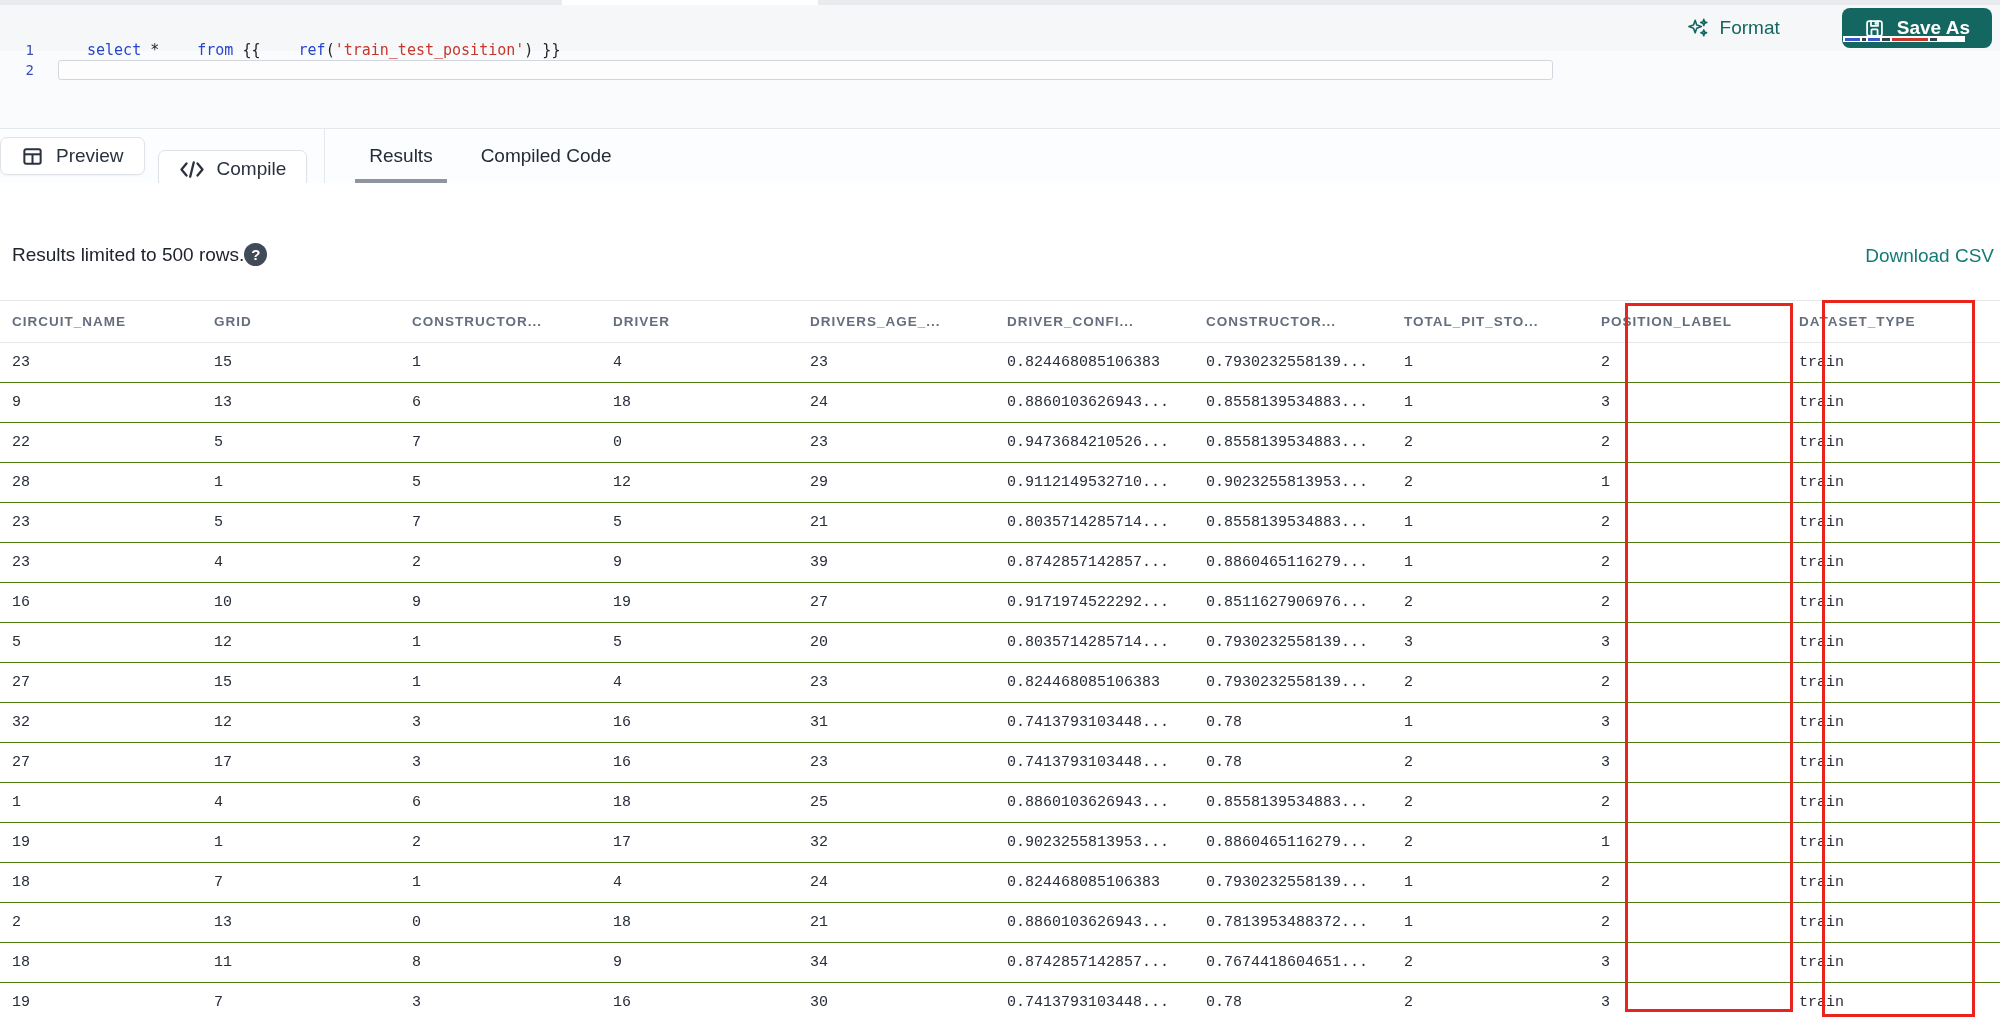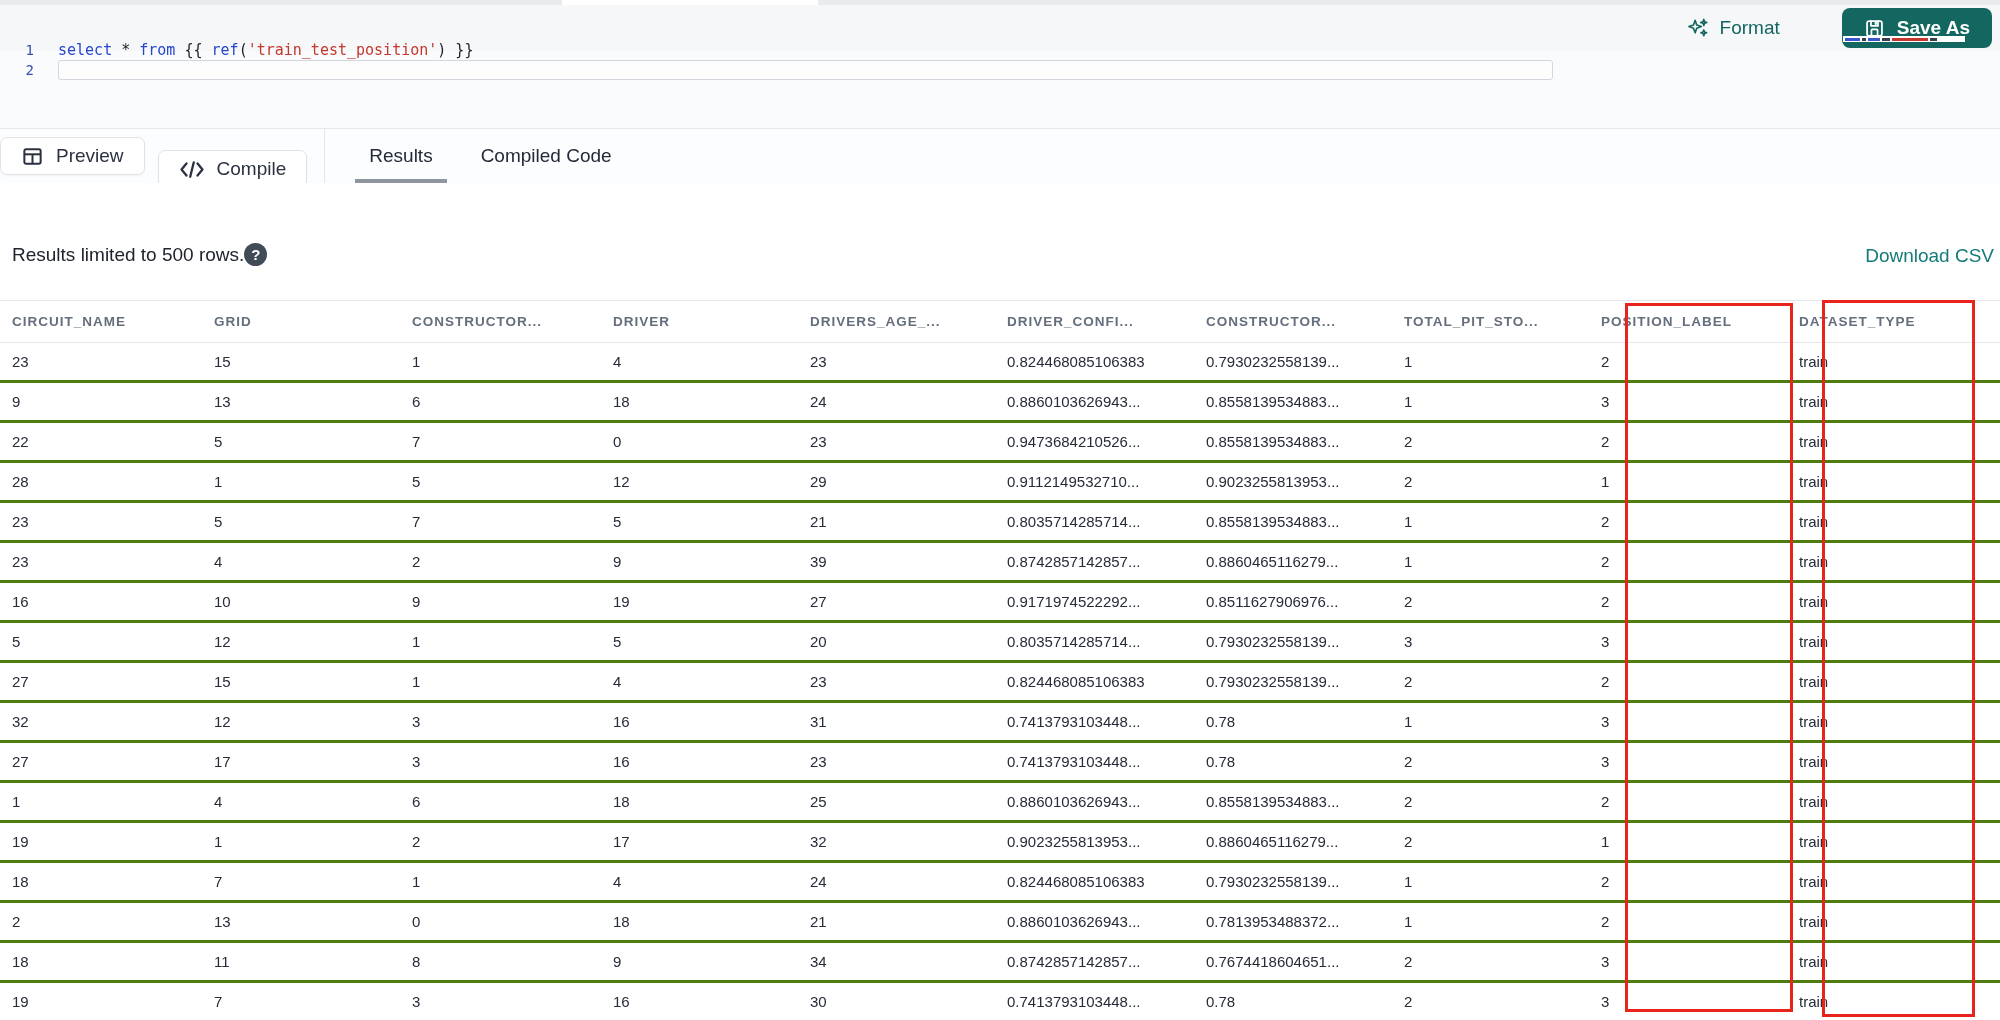--- a/index.html
+++ b/index.html
@@ -17,21 +17,21 @@
   
   .editor-pane { position:absolute; top:5px; left:0; width:2000px; height:123px; background:#fafbfd; }
   .editor-toolbar { position:absolute; top:0; left:0; right:0; height:46px; display:flex; align-items:center; justify-content:flex-end; gap:26px; padding-right:8px; background:#f6f7f9; }
   .format-btn { display:flex; align-items:center; gap:10px; background:transparent; border:none; cursor:pointer; font-family:inherit; font-size:19px; color:#136760; }
   .saveas-btn { display:flex; align-items:center; gap:12px; background:#136760; color:#fff; border:none; border-radius:8px; height:40px; padding:0 22px; font-family:inherit; font-size:19px; font-weight:600; cursor:pointer;margin-left:36px; }
 
   .code-lines { position:absolute; top:35px; left:0; right:0; }
   .code-line { display:flex; align-items:center; height:20px; font-family:"DejaVu Sans Mono", monospace; font-size:15px; }
   .ln { flex:none; width:34px; text-align:right; margin-right:24px; color:#3a4db1; font-size:14px; }
   .code-content { white-space:pre; }
-  .tok-keyword { color:#2646cc; }
+  .tok-keyword { color:#2646cc;margin-left:29px; }
   .tok-string { color:#c5372c; }
   .tok-plain, .tok-operator { color:#1c2029; }
   .cursor-line-box { width:1495px; height:20px; border:1px solid #d3d7dd; border-radius:3px; background:#fdfdfe; }
 
   .minimap { position:absolute; top:31px; right:35px; width:122px; height:6px; display:flex; align-items:center; gap:2px; background:#ffffff; padding:1px 2px; }
   .mm { height:3px; display:inline-block; }
   .mm.b { background:#3a56c9; }
   .mm.d { background:#3a3f4a; }
   .mm.r { background:#c5372c; }
 
@@ -49,21 +49,21 @@
   .results-bar { position:absolute; top:183px; left:0; width:2000px; height:117px; background:#ffffff; }
   .results-info { position:absolute; left:12px; top:60px; display:flex; align-items:center; font-size:19px; color:#20242e; }
   .help-icon { width:23px; height:23px; border-radius:50%; background:#414a57; color:#ffffff; font-size:15px; font-weight:700; display:flex; align-items:center; justify-content:center; cursor:pointer; }
   .download-link { position:absolute; right:6px; top:62px; font-size:19px; color:#147a78; text-decoration:none; cursor:pointer; }
 
   
   .rtable { --cols:202px 198px 201px 197px 197px 199px 198px 197px 198px 163px;
     position:absolute; top:300px; left:0; width:2000px; bottom:0; background:#ffffff; }
   .thead { display:grid; grid-template-columns:var(--cols); height:43px; align-items:center; border-top:1px solid #e4e7eb; border-bottom:1px solid #e4e7eb; }
   .th { padding-left:12px; font-size:13.5px; font-weight:700; letter-spacing:1px; color:#646e7c; white-space:nowrap; overflow:hidden; }
-  .trow { display:grid; grid-template-columns:var(--cols); height:40px; align-items:center; border-bottom:3px solid #4d7c0f; }
+  .trow { display:grid; grid-template-columns:var(--cols); height:40px; align-items:center; border-bottom:1px solid #4d7c0f;font-family:Liberation Mono, monospace; }
   .td { padding-left:12px; font-size:15px; color:#262c38; white-space:nowrap; overflow:hidden; }
 
   
   .redbox { position:absolute; border:3px solid #e8241d; background:transparent; pointer-events:none; }
   .redbox.pos { left:1625px; top:303px; width:168px; height:709px; }
   .redbox.ds  { left:1822px; top:300px; width:153px; height:717px; }
 
   svg { display:block; }
 </style>
 </head>

